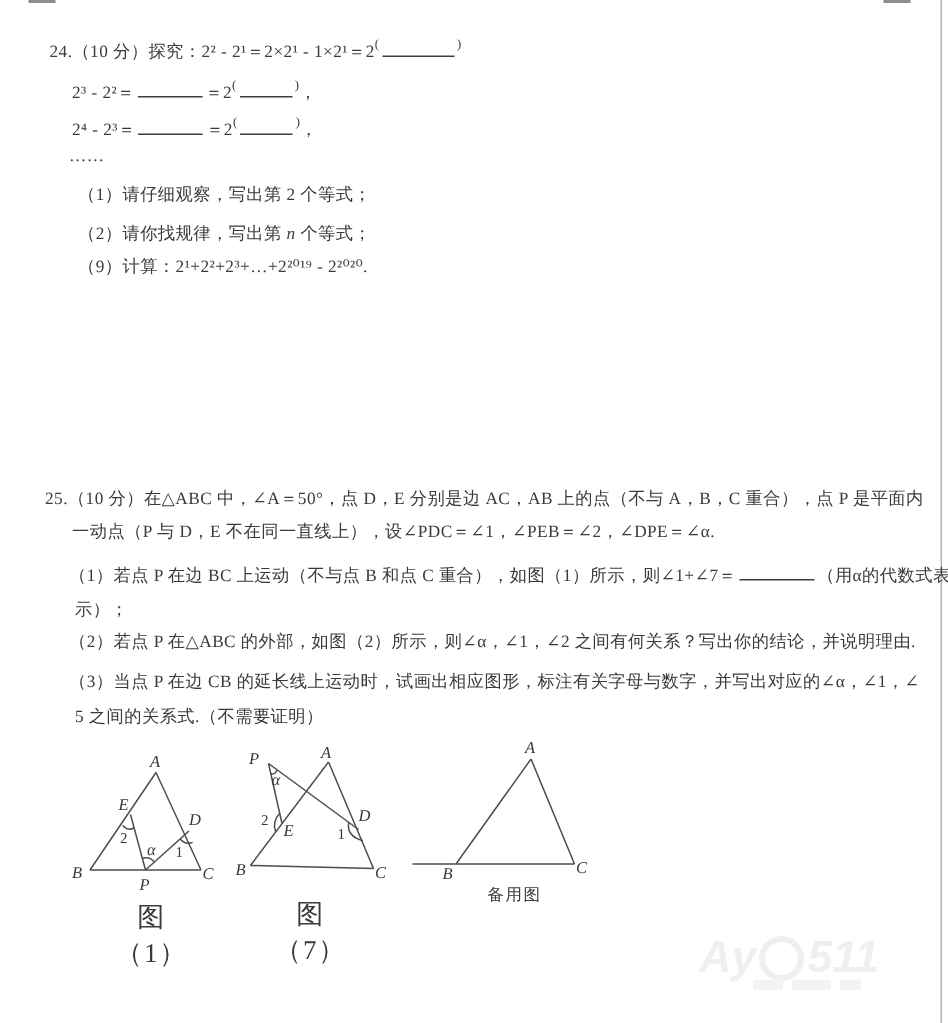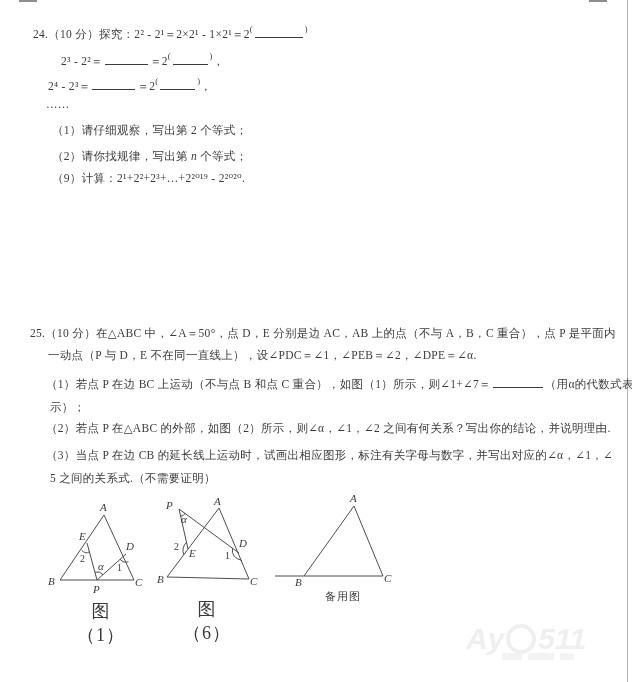--- a/index.html
+++ b/index.html
@@ -28,21 +28,21 @@
 <body>
 
 <div class="mark" style="left:19px"></div>
 <div class="mark" style="left:589px"></div>
 <div class="edge-line"></div>
 
 <div class="ln" style="left:33px;top:22px">
   <span>24.（10 分）探究：</span><span>2² - 2¹＝2×2¹ - 1×2¹＝2</span><span class="supp">(</span><span class="blank w48"></span><span class="supp">)</span>
 </div>
 
-<div class="ln" style="left:61px;top:49px">
+<div class="ln" style="left:48px;top:49px">
   <span>2³ - 2²＝</span><span class="blank w43"></span><span>＝2</span><span class="supp">(</span><span class="blank w35"></span><span class="supp">)</span><span>，</span>
 </div>
 
 <div class="ln" style="left:48px;top:74px">
   <span>2⁴ - 2³＝</span><span class="blank w43"></span><span>＝2</span><span class="supp">(</span><span class="blank w35"></span><span class="supp">)</span><span>，</span>
 </div>
 
 <div class="ln" style="left:46px;top:97px">……</div>
 
 <div class="ln" style="left:52px;top:123px">（1）请仔细观察，写出第 2 个等式；</div>
@@ -99,21 +99,21 @@
   <text x="16" y="17">P</text>
   <text x="64" y="13">A</text>
   <text x="7" y="91">B</text>
   <text x="100" y="93">C</text>
   <text x="39" y="65">E</text>
   <text x="89" y="55">D</text>
   <text x="31" y="31">α</text>
   <text class="num" x="24" y="58">2</text>
   <text class="num" x="75" y="67">1</text>
 </svg>
-<div class="fig-cap" style="left:177px;top:597px;width:60px">图（6）</div>
+<div class="fig-cap" style="left:177px;top:597px;width:60px">图（7）</div>
 
 <svg class="fig" style="left:265px;top:488px" width="140" height="110">
   <line x1="10" y1="88" x2="118" y2="88"></line>
   <line x1="39" y1="88" x2="89" y2="18"></line>
   <line x1="89" y1="18" x2="118" y2="88"></line>
   <text x="85" y="14">A</text>
   <text x="30" y="98">B</text>
   <text x="119" y="94">C</text>
 </svg>
 <div class="fig-cap" style="left:313px;top:589px;width:60px;font-size:11px">备用图</div>

